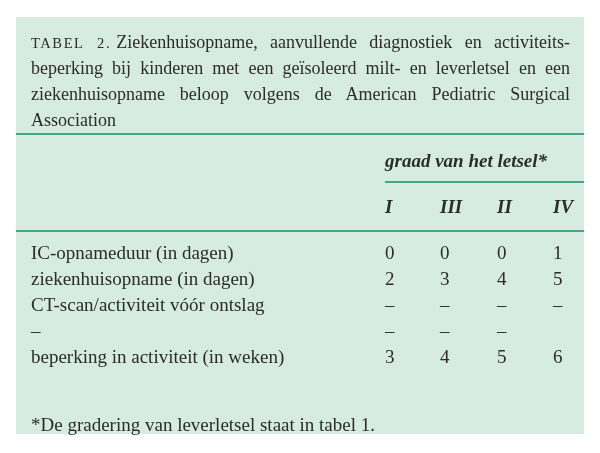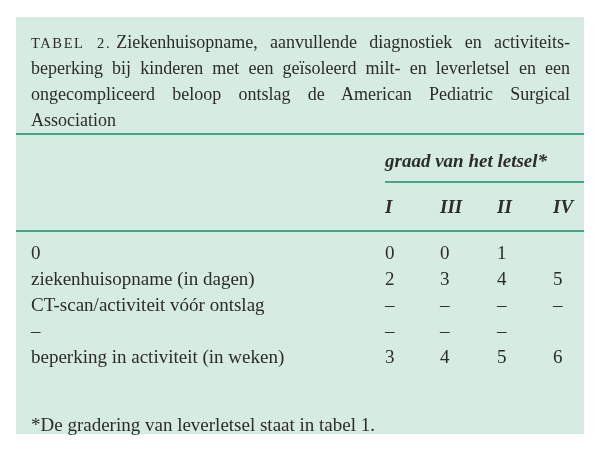--- a/index.html
+++ b/index.html
@@ -65,37 +65,38 @@
 </style>
 </head>
 <body>
 
 <div class="page">
   <div class="panel">
 
     <div class="title">
       <div class="tline jline"><span class="tabel">TABEL 2.</span><span>Ziekenhuisopname, aanvullende diagnostiek en activiteits-</span></div>
       <div class="tline jline">beperking bij kinderen met een geïsoleerd milt- en leverletsel en een</div>
-      <div class="tline jline">ongecompliceerd beloop ontslag de American Pediatric Surgical</div>
+      <div class="tline jline">ziekenhuisopname beloop volgens de American Pediatric Surgical</div>
       <div class="tline">Association</div>
     </div>
 
     <div class="header">
       <div class="group-label">graad van het letsel*</div>
       <div class="group-rule"></div>
       <div class="col-headers">
         <span>I</span>
         <span>III</span>
         <span>II</span>
         <span>IV</span>
       </div>
     </div>
 
     <div class="tbody">
       <div class="trow">
+        <span>IC-opnameduur (in dagen)</span>
         <span>0</span>
         <span>0</span>
         <span>0</span>
         <span>1</span>
       </div>
       <div class="trow">
         <span>ziekenhuisopname (in dagen)</span>
         <span>2</span>
         <span>3</span>
         <span>4</span>

